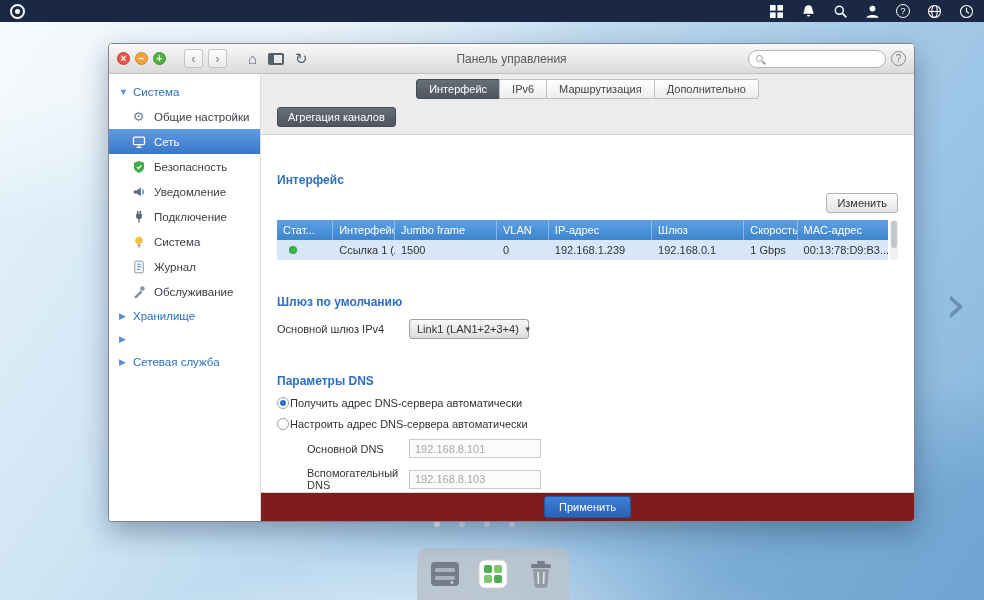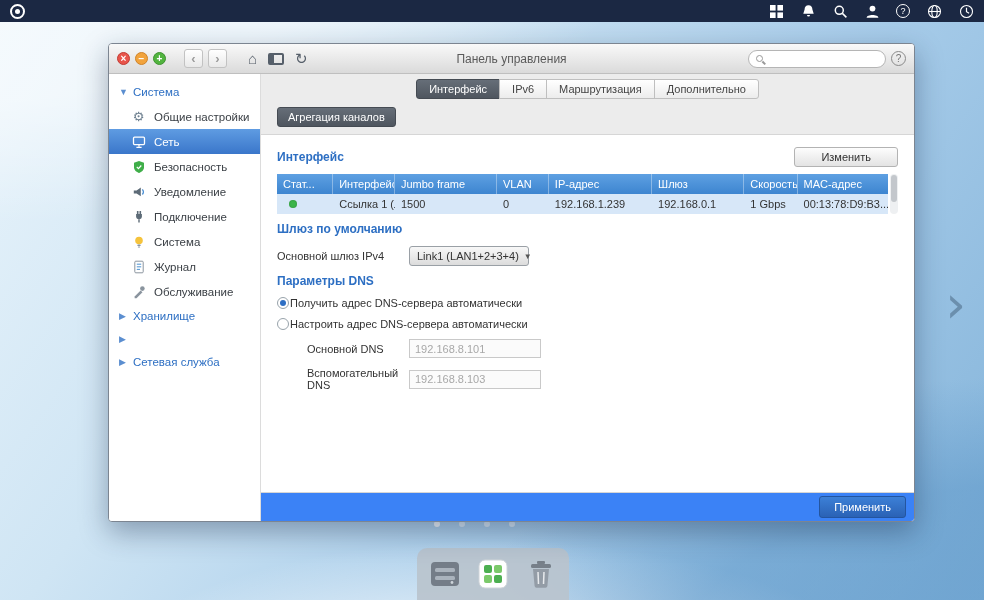--- a/index.html
+++ b/index.html
@@ -87,61 +87,61 @@
   .tab.active { background: linear-gradient(#666e78, #4f565f); color: #fff; border-color: #454b53; }
   .dark-btn { background: linear-gradient(#666e78, #4f565f); color: #fff; border: 1px solid #454b53;
     border-radius: 3px; font-size: 11px; padding: 3px 10px; cursor: pointer;
     font-family: "Liberation Sans", sans-serif; }
   .agg { margin: 8px 0 7px 16px; display: inline-block; }
 
   .main { flex: 1; background: #fff; border-top: 1px solid #d6d6d6; padding: 12px 16px 0; overflow: hidden; }
   h3.sec-title { color: #2d6fc3; font-size: 12px; font-weight: bold; }
   .sec-row { display: flex; align-items: center; justify-content: space-between; }
   .lt-btn { background: linear-gradient(#fdfdfd, #e3e3e3); border: 1px solid #b3b3b3; border-radius: 3px;
-    color: #333; font-size: 11px; padding: 3px 26px; cursor: pointer; font-family: "Liberation Sans", sans-serif; }
+    color: #333; font-size: 11px; padding: 3px 10px; cursor: pointer; font-family: "Liberation Sans", sans-serif; margin-top: 46px; }
 
   .table-wrap { display: flex; margin-top: 7px; }
   .table { flex: 1; min-width: 0; }
   .thead { display: flex; background: linear-gradient(#5ea0e2, #3d85d0); color: #fff; font-size: 11px; }
   .thead span { padding: 4px 6px; border-right: 1px solid rgba(255,255,255,.35); white-space: nowrap;
     overflow: hidden; cursor: pointer; }
   .thead span:last-child { border-right: 0; }
   .trow { display: flex; background: #d7e7f8; font-size: 11px; color: #333; cursor: pointer; }
   .trow span { padding: 4px 6px; white-space: nowrap; overflow: hidden; }
   .c0 { flex: 0 0 9.2%; } .c1 { flex: 0 0 10.1%; } .c2 { flex: 0 0 16.7%; } .c3 { flex: 0 0 8.5%; }
   .c4 { flex: 0 0 16.9%; } .c5 { flex: 0 0 15.1%; } .c6 { flex: 0 0 8.7%; } .c7 { flex: 1; }
   .dot-green { display: inline-block; width: 8px; height: 8px; border-radius: 50%; background: #3cb54a;
     box-shadow: inset 0 0 2px rgba(0,0,0,.25); margin-left: 6px; }
   .vscroll { width: 8px; margin-left: 2px; background: #eef0f2; border-radius: 4px; position: relative;
     cursor: pointer; }
   .vthumb { position: absolute; top: 1px; left: 1px; right: 1px; height: 27px; background: #c3c7cc;
     border-radius: 3px; }
 
-  .mt { margin-top: 8px; }
+  .mt { margin-top: 35px; }
   .form-row { display: flex; align-items: center; margin-top: 10px; font-size: 11px; color: #333; }
   .form-row label { flex: 0 0 132px; }
   .select { width: 120px; height: 20px; background: linear-gradient(#f8f8f8, #dcdcdc); border: 1px solid #9aa0a6;
     border-radius: 3px; display: flex; align-items: center; justify-content: space-between; padding: 0 7px;
     font-size: 11px; color: #333; cursor: pointer; white-space: nowrap; }
   .sel-arrow { font-size: 8px; color: #555; margin-left: 5px; }
 
   .desc { font-size: 11px; color: #333; margin-top: 8px; }
   .radio-row { display: flex; align-items: center; gap: 1px; margin-top: 9px; font-size: 11px; color: #333;
     cursor: pointer; }
   .radio { width: 12px; height: 12px; border: 1px solid #98a3ab; border-radius: 50%; background: #fff;
     position: relative; flex: 0 0 12px; }
   .radio.checked::after { content: ""; position: absolute; width: 6px; height: 6px; border-radius: 50%;
     background: #2e6fc4; left: 2px; top: 2px; }
   .dns-input-row { display: flex; align-items: center; margin: 9px 0 0 30px; font-size: 11px; color: #333; }
   .dns-input-row label { flex: 0 0 102px; }
   .txt { width: 132px; height: 19px; border: 1px solid #c9c9c9; background: #fbfbfb; color: #a8a8a8;
     font-size: 11px; padding: 1px 5px; font-family: "Liberation Sans", sans-serif; }
 
-  .footer { flex: 0 0 29px; background: #3b82f6; border-top: 1px solid #d6d6d6; display: flex;
-    align-items: center; justify-content: flex-end; padding: 0 8px; }
+  .footer { flex: 0 0 29px; background: #7f1d1d; border-top: 1px solid #d6d6d6; display: flex;
+    align-items: center; justify-content: center; padding: 0 8px; }
   .apply { background: linear-gradient(#3c80d7, #2a62b5); border: 1px solid #24559f; border-radius: 3px;
     color: #fff; font-size: 11px; padding: 4px 14px; cursor: pointer; font-family: "Liberation Sans", sans-serif; }
 </style>
 </head>
 <body>
 
 <div class="desktop">
   <div class="wave w1"></div>
   <div class="wave w2"></div>
 

